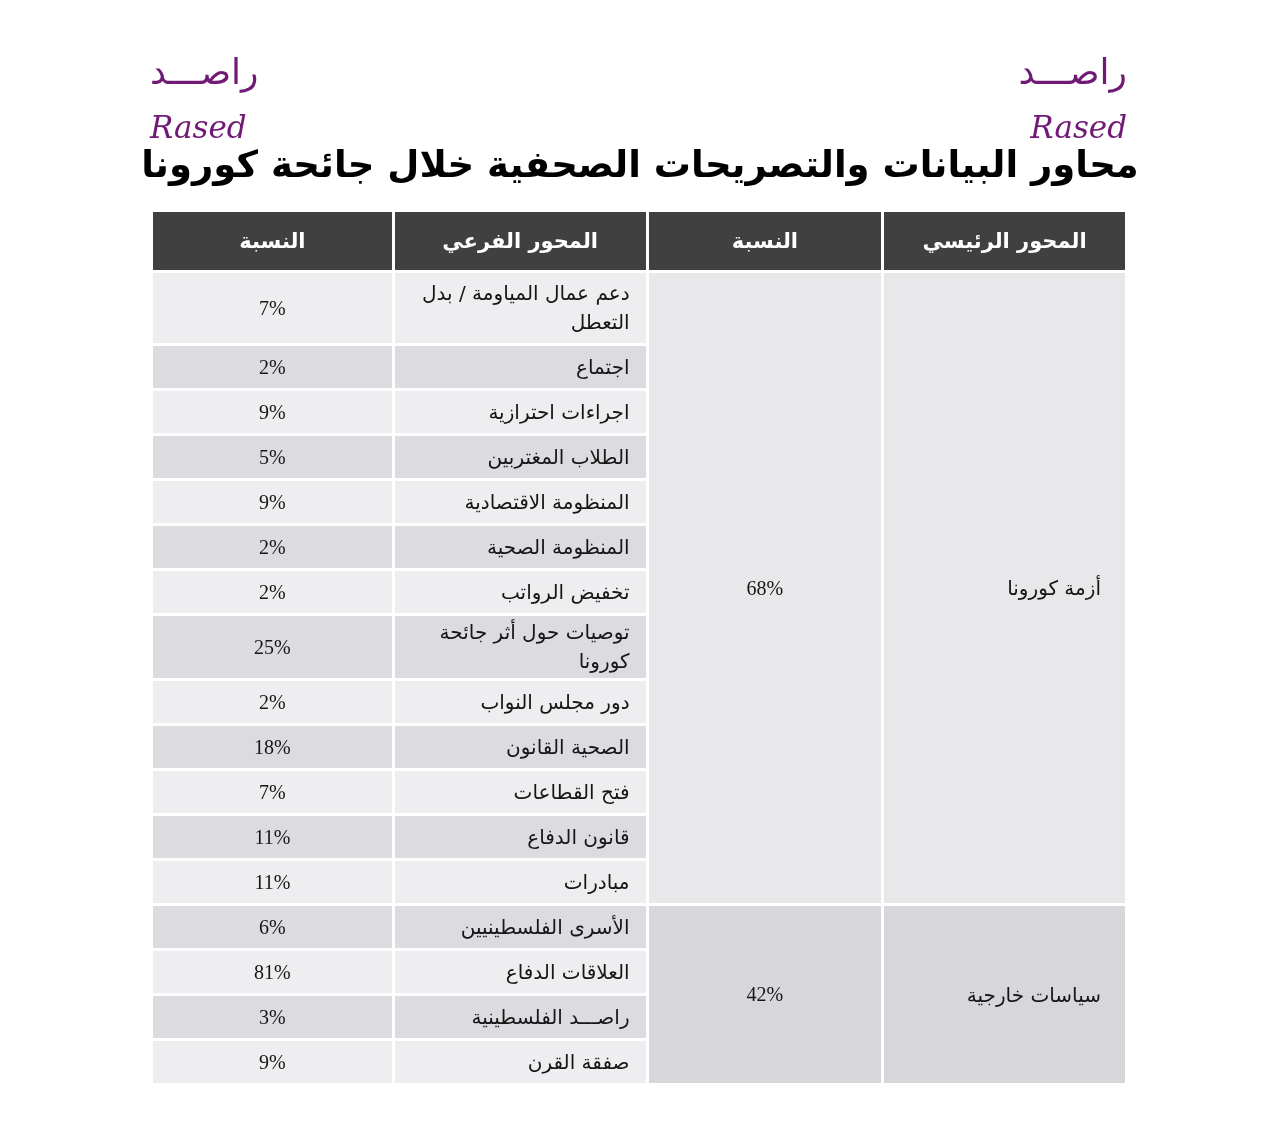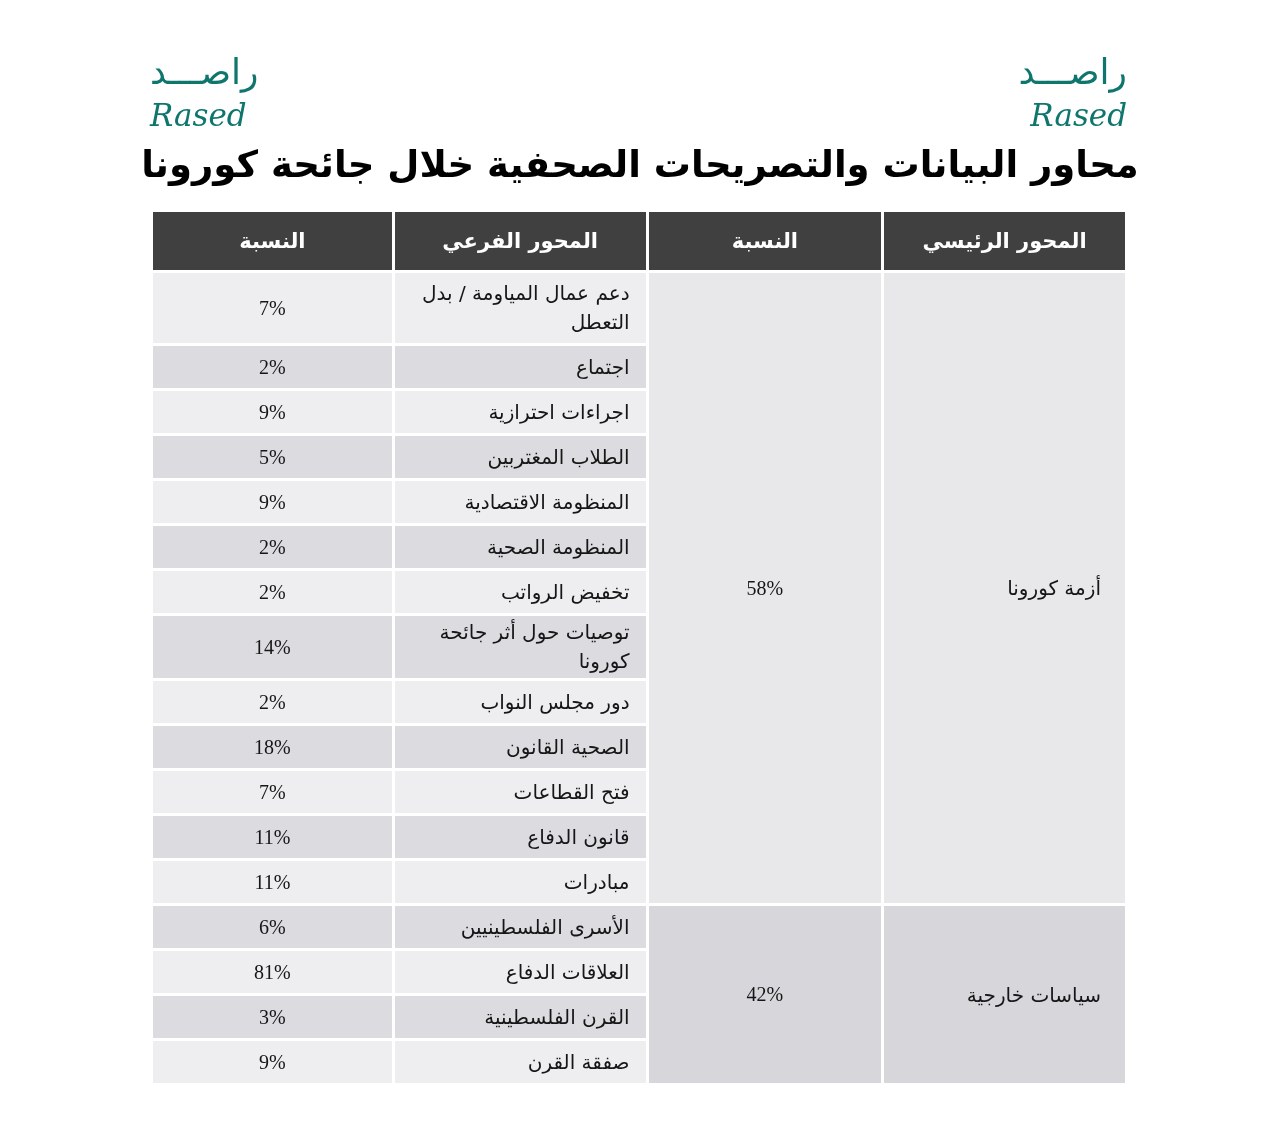--- a/index.html
+++ b/index.html
@@ -8,36 +8,36 @@
     background: #ffffff;
     width: 1280px;
     height: 1127px;
     font-family: "DejaVu Sans", sans-serif;
     position: relative;
     overflow: hidden;
   }
   .logo {
     position: absolute;
     top: 50px;
-    color: #0f766e;
+    color: #701a75;
   }
   .logo--left  { left: 150px;  text-align: left; }
   .logo--right { right: 153px; text-align: right; }
   .logo .logo-ar {
     font-size: 36px;
     line-height: 44px;
     direction: rtl;
     letter-spacing: 1px;
   }
   .logo .logo-en {
     font-family: "DejaVu Serif", serif;
     font-style: italic;
     font-size: 31px;
     line-height: 34px;
-    margin-top: 4px;
+    margin-top: 16px;
   }
   .page-title {
     position: absolute;
     top: 143px;
     left: 0;
     width: 100%;
     text-align: center;
     direction: rtl;
     font-size: 37px;
     font-weight: bold;
@@ -120,21 +120,21 @@
     <tr>
       <th>المحور الرئيسي</th>
       <th>النسبة</th>
       <th>المحور الفرعي</th>
       <th>النسبة</th>
     </tr>
   </thead>
   <tbody>
     <tr class="light tall">
       <td class="group g-light" rowspan="13">أزمة كورونا</td>
-      <td class="group gpct g-light" rowspan="13">58%</td>
+      <td class="group gpct g-light" rowspan="13">68%</td>
       <td class="sub">دعم عمال المياومة / بدل التعطل</td>
       <td class="pct">7%</td>
     </tr>
     <tr class="dark">
       <td class="sub">اجتماع</td>
       <td class="pct">2%</td>
     </tr>
     <tr class="light">
       <td class="sub">اجراءات احترازية</td>
       <td class="pct">9%</td>
@@ -150,21 +150,21 @@
     <tr class="dark">
       <td class="sub">المنظومة الصحية</td>
       <td class="pct">2%</td>
     </tr>
     <tr class="light">
       <td class="sub">تخفيض الرواتب</td>
       <td class="pct">2%</td>
     </tr>
     <tr class="dark">
       <td class="sub">توصيات حول أثر جائحة كورونا</td>
-      <td class="pct">14%</td>
+      <td class="pct">25%</td>
     </tr>
     <tr class="light">
       <td class="sub">دور مجلس النواب</td>
       <td class="pct">2%</td>
     </tr>
     <tr class="dark">
       <td class="sub">الصحية القانون</td>
       <td class="pct">18%</td>
     </tr>
     <tr class="light">
@@ -183,21 +183,21 @@
       <td class="group g-dark" rowspan="4">سياسات خارجية</td>
       <td class="group gpct g-dark" rowspan="4">42%</td>
       <td class="sub">الأسرى الفلسطينيين</td>
       <td class="pct">6%</td>
     </tr>
     <tr class="light">
       <td class="sub">العلاقات الدفاع</td>
       <td class="pct">81%</td>
     </tr>
     <tr class="dark">
-      <td class="sub">القرن الفلسطينية</td>
+      <td class="sub">راصـــد الفلسطينية</td>
       <td class="pct">3%</td>
     </tr>
     <tr class="light">
       <td class="sub">صفقة القرن</td>
       <td class="pct">9%</td>
     </tr>
   </tbody>
 </table>
 
 </body></html>

